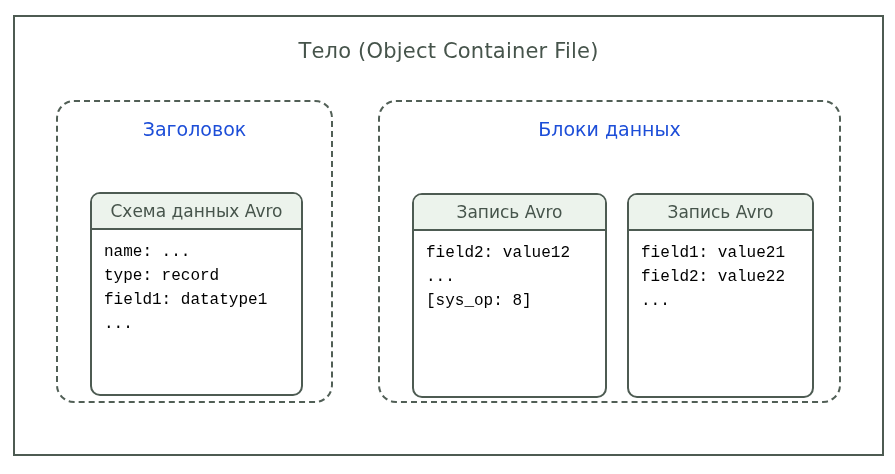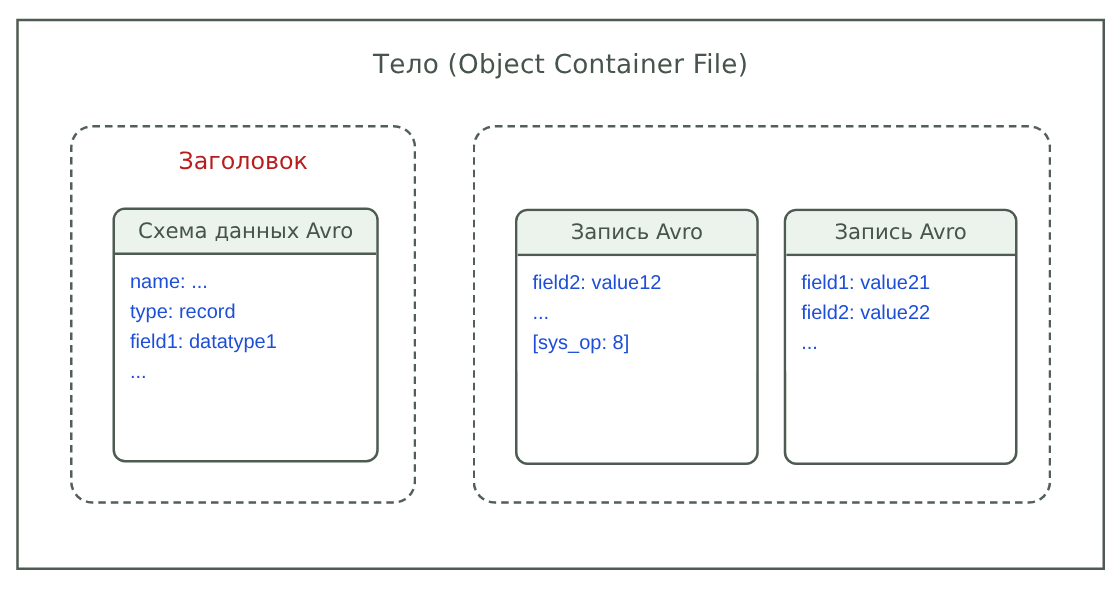--- a/index.html
+++ b/index.html
@@ -52,28 +52,29 @@
     width: 459px;
     height: 299px;
   }
   .section-title {
     position: absolute;
     left: 0;
     top: 16px;
     width: 100%;
     text-align: center;
     font-size: 19px;
-    color: #b91c1c;
+    color: #1d4ed8;
   }
   .card {
     position: absolute;
     border: 2px solid #4d5b52;
     border-radius: 10px;
     background: #ffffff;
     overflow: hidden;
+    margin-top: 26px;
   }
   .card-schema {
     left: 32px;
     top: 64px;
     width: 209px;
     height: 200px;
   }
   .card-record-1 {
     left: 32px;
     top: 65px;
@@ -95,24 +96,24 @@
     font-size: 17px;
     color: #46544b;
     white-space: nowrap;
     overflow: hidden;
   }
   .card-body {
     padding: 10px 12px;
     background: #ffffff;
   }
   .mono-line {
-    font-family: Liberation Sans, sans-serif;
+    font-family: Liberation Mono, monospace;
     font-size: 16px;
     line-height: 24px;
-    color: #1d4ed8;
+    color: #000000;
     white-space: nowrap;
   }
 </style>
 </head>
 <body>
 
 <div class="canvas">
   <div class="outer-box">
 
     <div class="outer-title">Тело (Object Container File)</div>
@@ -125,20 +126,21 @@
         <div class="card-body">
           <div class="mono-line">name: ...</div>
           <div class="mono-line">type: record</div>
           <div class="mono-line">field1: datatype1</div>
           <div class="mono-line">...</div>
         </div>
       </div>
     </div>
 
     <div class="dashed-section section-datablocks-box">
+      <div class="section-title">Блоки данных</div>
 
       <div class="card card-record-1">
         <div class="card-header">Запись Avro</div>
         <div class="card-body">
           <div class="mono-line">field2: value12</div>
           <div class="mono-line">...</div>
           <div class="mono-line">[sys_op: 8]</div>
         </div>
       </div>
 

